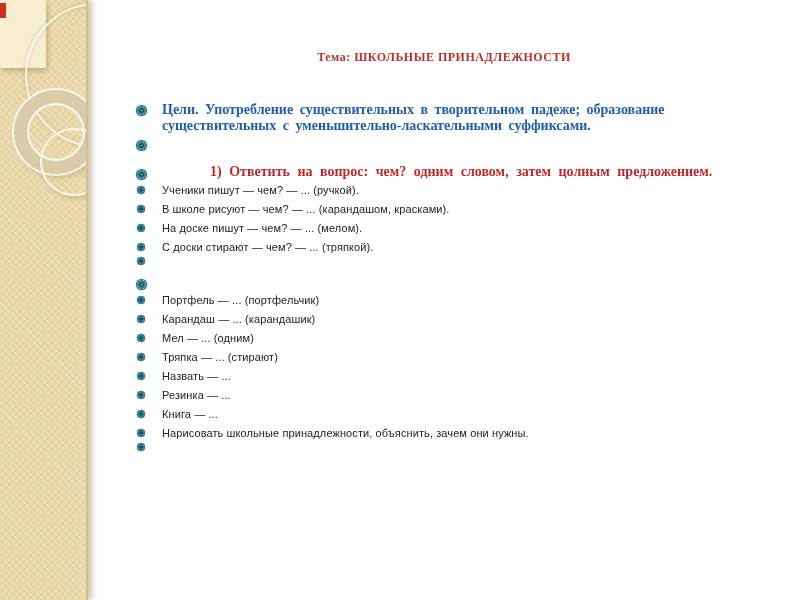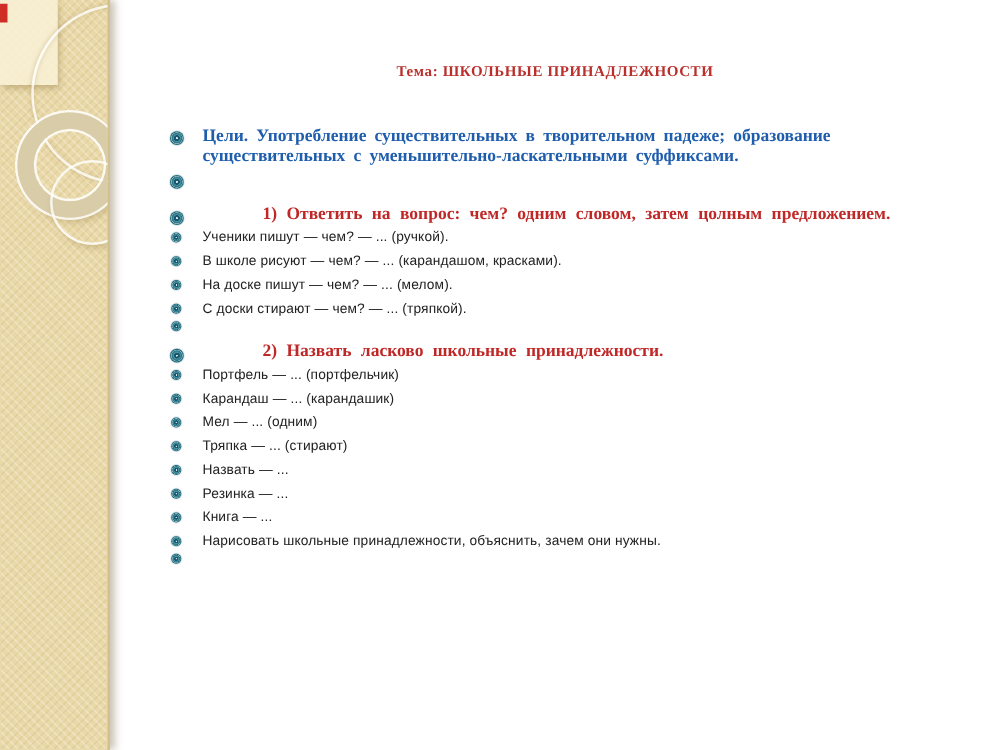--- a/index.html
+++ b/index.html
@@ -132,21 +132,20 @@
     <div class="row item">
       <span class="bullet sm"></span>
       <span class="txt">С доски стирают — чем? — ... (тряпкой).</span>
     </div>
     <div class="row spacer-sm">
       <span class="bullet sm"></span>
       <span class="txt"></span>
     </div>
     <div class="row red">
       <span class="bullet lg"></span>
-      <span class="txt">2) Назвать ласково школьные принадлежности.</span>
     </div>
     <div class="row item">
       <span class="bullet sm"></span>
       <span class="txt">Портфель — ... (портфельчик)</span>
     </div>
     <div class="row item">
       <span class="bullet sm"></span>
       <span class="txt">Карандаш — ... (карандашик)</span>
     </div>
     <div class="row item">

